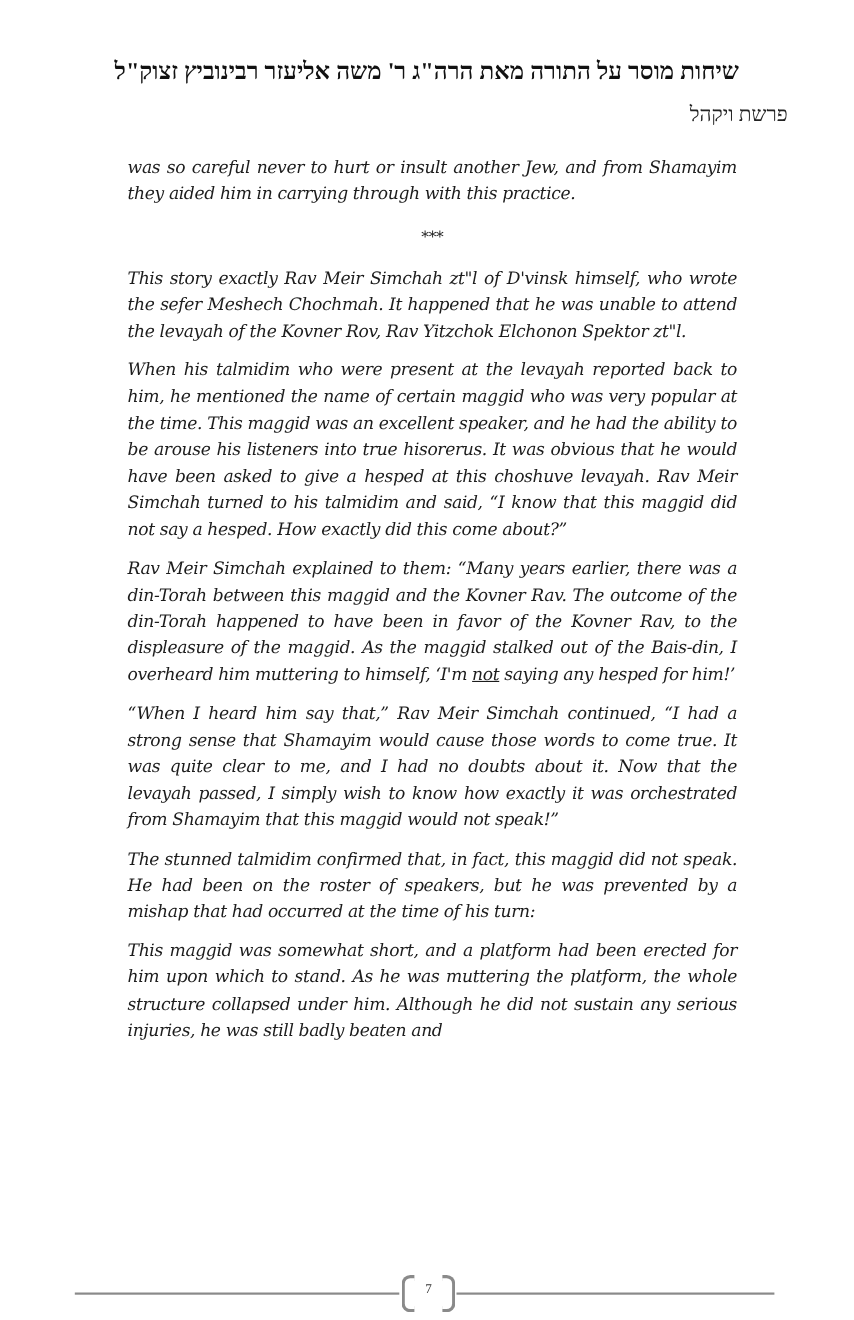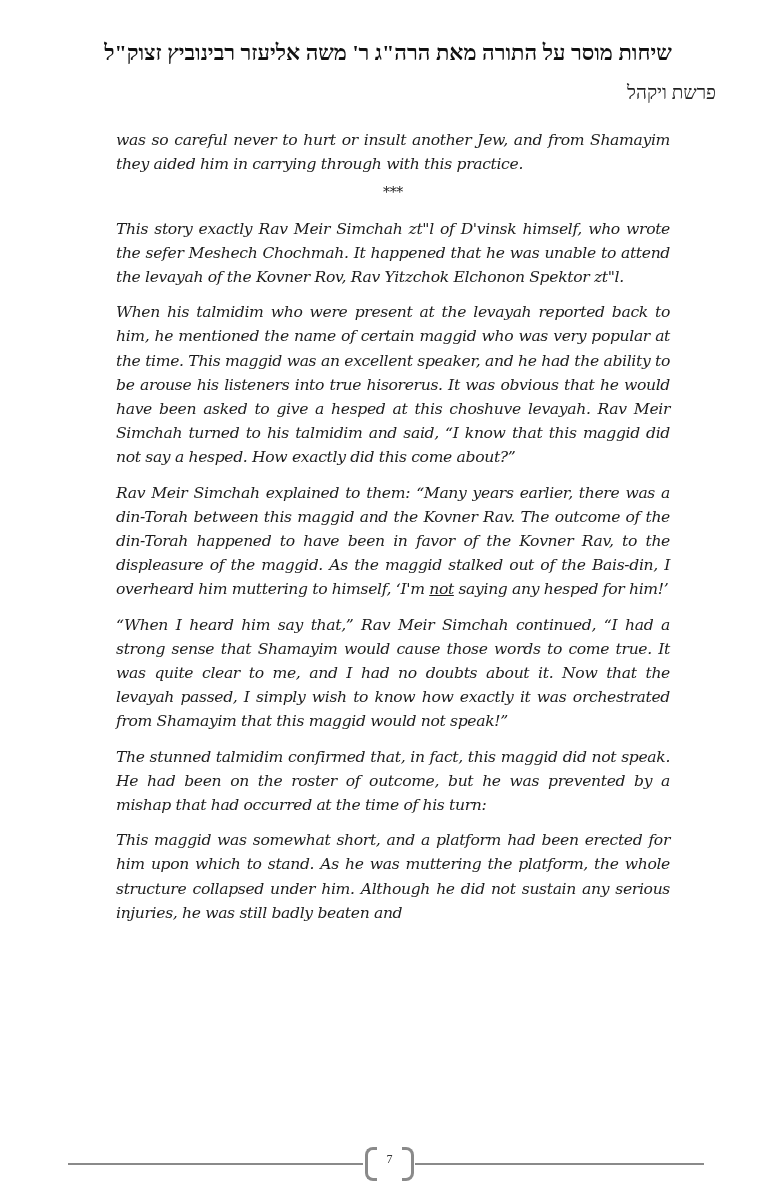--- a/index.html
+++ b/index.html
@@ -1,35 +1,35 @@
 <!DOCTYPE html>
 <html><head>
   <meta charset="utf-8">
   <style>
     html, body { margin: 0; padding: 0; background: #ffffff; }
     body { width: 776px; height: 1200px; position: relative; overflow: hidden; color: #1a1a1a; }
-    .page { position: absolute; left: 0; top: 0; width: 776px; height: 876px; }
+    .page { position: absolute; left: 0; top: 12px; width: 776px; height: 876px; }
     .header-title {
       position: absolute; left: 60px; right: 60px; top: 40px;
       text-align: center; direction: rtl;
       font-family: "Liberation Serif", serif; font-size: 22px; font-weight: bold; color: #111;
     }
     .header-sub {
       position: absolute; left: 60px; right: 60px; top: 82px;
       direction: rtl;
       font-family: "Liberation Serif", serif; font-size: 19px; color: #222;
     }
     .body-text {
       position: absolute; left: 116px; width: 554px; top: 128px;
       font-family: "DejaVu Serif", serif; font-style: italic;
       font-size: 15.6px; line-height: 24.2px; color: #1c1c1c;
       text-align: justify; letter-spacing: -0.35px;
     }
     .body-text p { margin: 0 0 11px 0; }
-    .body-text p.cont { margin-bottom: 4px; }
+    .body-text p.cont { margin-bottom: 16px; }
     .stars { text-align: center; margin: 0 0 12px 0; font-size: 14px; }
     .underline { text-decoration: underline; font-style: italic; }
     .footer { position: absolute; left: 68px; right: 72px; top: 1147px; height: 40px; }
     .footer-line { position: absolute; top: 16px; height: 2px; background: #8a8a8a; }
     .footer-line.left { left: 0; width: 295px; }
     .footer-line.right { left: 347px; right: 0; }
     .bracket { position: absolute; top: 0; width: 12px; height: 34px; border: 3px solid #8a8a8a; box-sizing: border-box; }
     .bracket.left { left: 297px; border-right: none; border-radius: 8px 0 0 8px; }
     .bracket.right { left: 334px; border-left: none; border-radius: 0 8px 8px 0; }
     .page-num {
@@ -44,21 +44,21 @@
   <div class="header-title">שיחות מוסר על התורה מאת הרה"ג ר' משה אליעזר רבינוביץ זצוק"ל</div>
   <div class="header-sub">פרשת ויקהל</div>
 
   <div class="body-text">
     <p class="cont">was so careful never to hurt or insult another Jew, and from Shamayim they aided him in carrying through with this practice.</p>
     <div class="stars">***</div>
     <p>This story exactly Rav Meir Simchah zt"l of D'vinsk himself, who wrote the sefer Meshech Chochmah. It happened that he was unable to attend the levayah of the Kovner Rov, Rav Yitzchok Elchonon Spektor zt"l.</p>
     <p>When his talmidim who were present at the levayah reported back to him, he mentioned the name of certain maggid who was very popular at the time. This maggid was an excellent speaker, and he had the ability to be arouse his listeners into true hisorerus. It was obvious that he would have been asked to give a hesped at this choshuve levayah. Rav Meir Simchah turned to his talmidim and said, “I know that this maggid did not say a hesped. How exactly did this come about?”</p>
     <p><span>Rav Meir Simchah explained to them: “Many years earlier, there was a din-Torah between this maggid and the Kovner Rav. The outcome of the din-Torah happened to have been in favor of the Kovner Rav, to the displeasure of the maggid. As the maggid stalked out of the Bais-din, I overheard him muttering to himself, ‘I'm </span><span class="underline">not</span><span> saying any hesped for him!’</span></p>
     <p>“When I heard him say that,” Rav Meir Simchah continued, “I had a strong sense that Shamayim would cause those words to come true. It was quite clear to me, and I had no doubts about it. Now that the levayah passed, I simply wish to know how exactly it was orchestrated from Shamayim that this maggid would not speak!”</p>
-    <p>The stunned talmidim confirmed that, in fact, this maggid did not speak. He had been on the roster of outcome, but he was prevented by a mishap that had occurred at the time of his turn:</p>
+    <p>The stunned talmidim confirmed that, in fact, this maggid did not speak. He had been on the roster of speakers, but he was prevented by a mishap that had occurred at the time of his turn:</p>
     <p>This maggid was somewhat short, and a platform had been erected for him upon which to stand. As he was muttering the platform, the whole structure collapsed under him. Although he did not sustain any serious injuries, he was still badly beaten and</p>
   </div>
 
   <div class="footer">
     <div class="footer-line left"></div>
     <div class="bracket left"></div>
     <div class="page-num">7</div>
     <div class="bracket right"></div>
     <div class="footer-line right"></div>
   </div>

